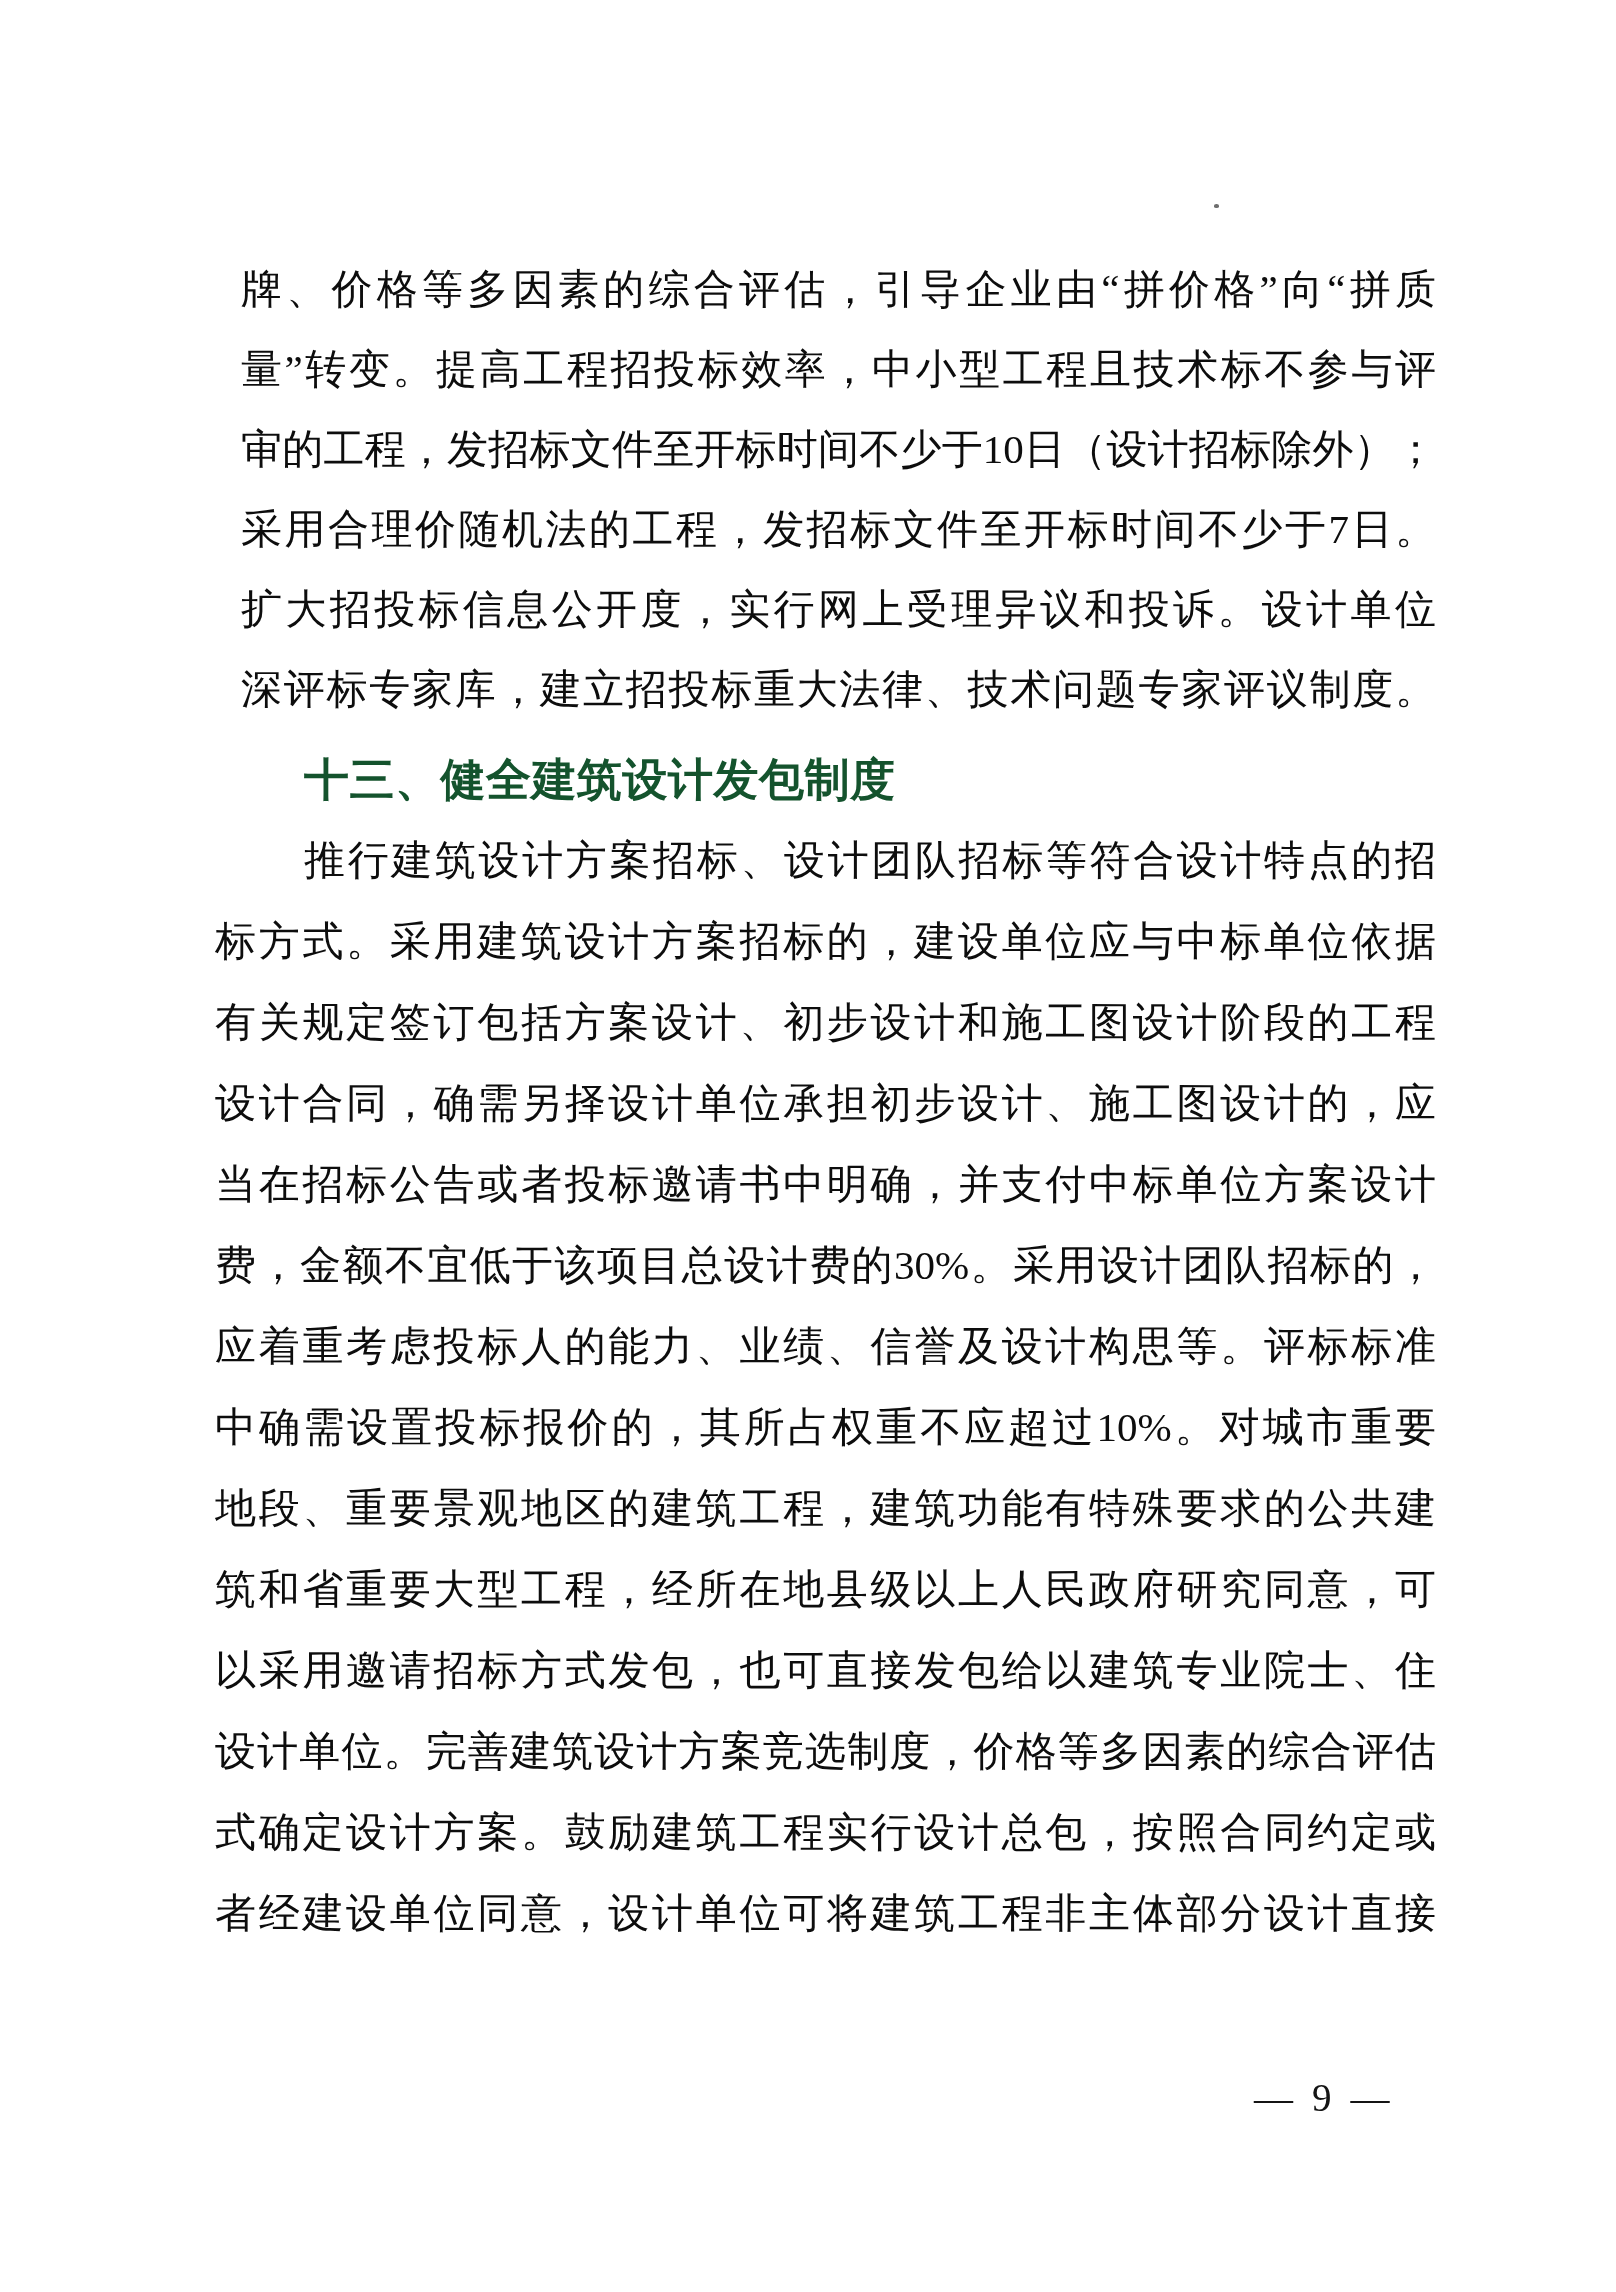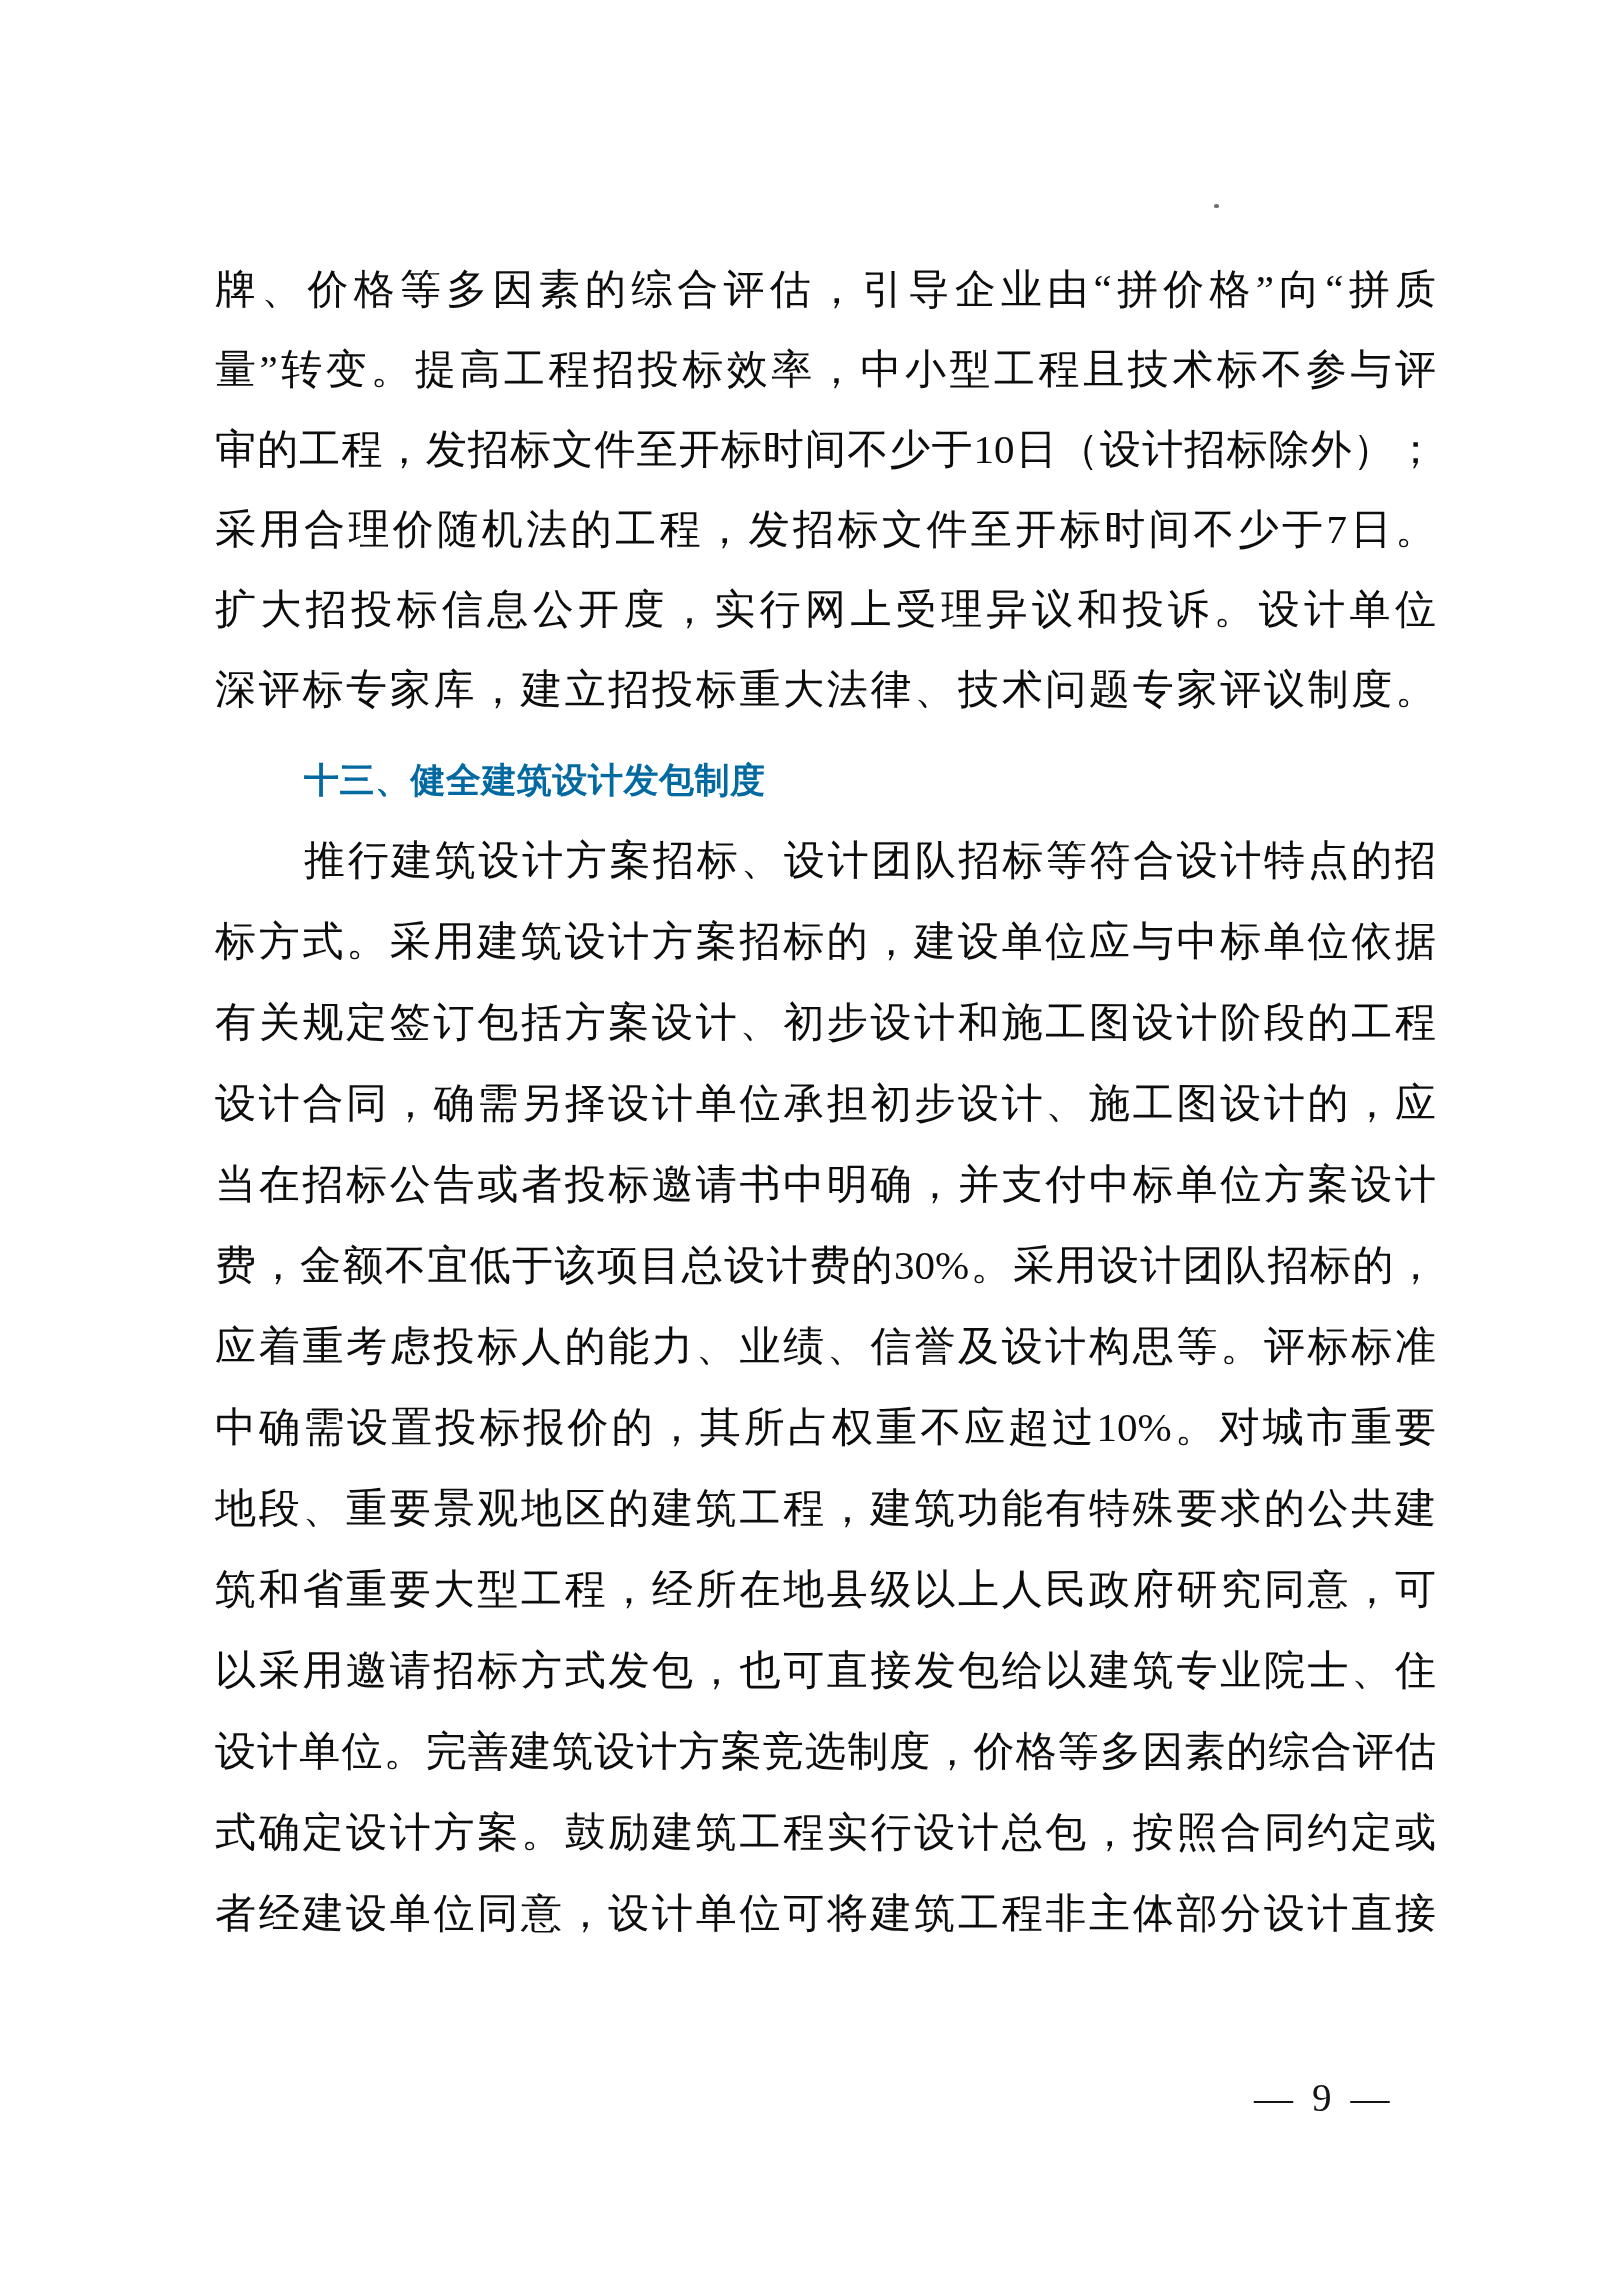--- a/index.html
+++ b/index.html
@@ -30,40 +30,41 @@
     font-size: 41px;
     text-align: justify;
     text-align-last: justify;
     text-justify: inter-character;
     white-space: normal;
     overflow: visible;
   }
   .para1 .line {
     height: 80px;
     line-height: 80px;
+    margin-left: 26px;
   }
   .para2 .line {
     height: 81px;
     line-height: 81px;
   }
   .indent2 {
     padding-left: 89px;
   }
   .section-heading {
     margin-top: 10.2px;
     height: 81px;
     line-height: 81px;
     padding-left: 89px;
     font-family: "Liberation Sans", "DejaVu Sans", sans-serif;
     font-weight: 700;
-    font-size: 35px;
+    font-size: 45px;
     letter-spacing: 0.5px;
     text-align: left;
     text-align-last: left;
-    color: #0369a1;
+    color: #14532d;
   }
   .page-number {
     position: absolute;
     left: 1254px;
     top: 2070px;
     height: 56px;
     line-height: 56px;
     font-size: 39px;
     letter-spacing: 4.6px;
     color: #141414;

